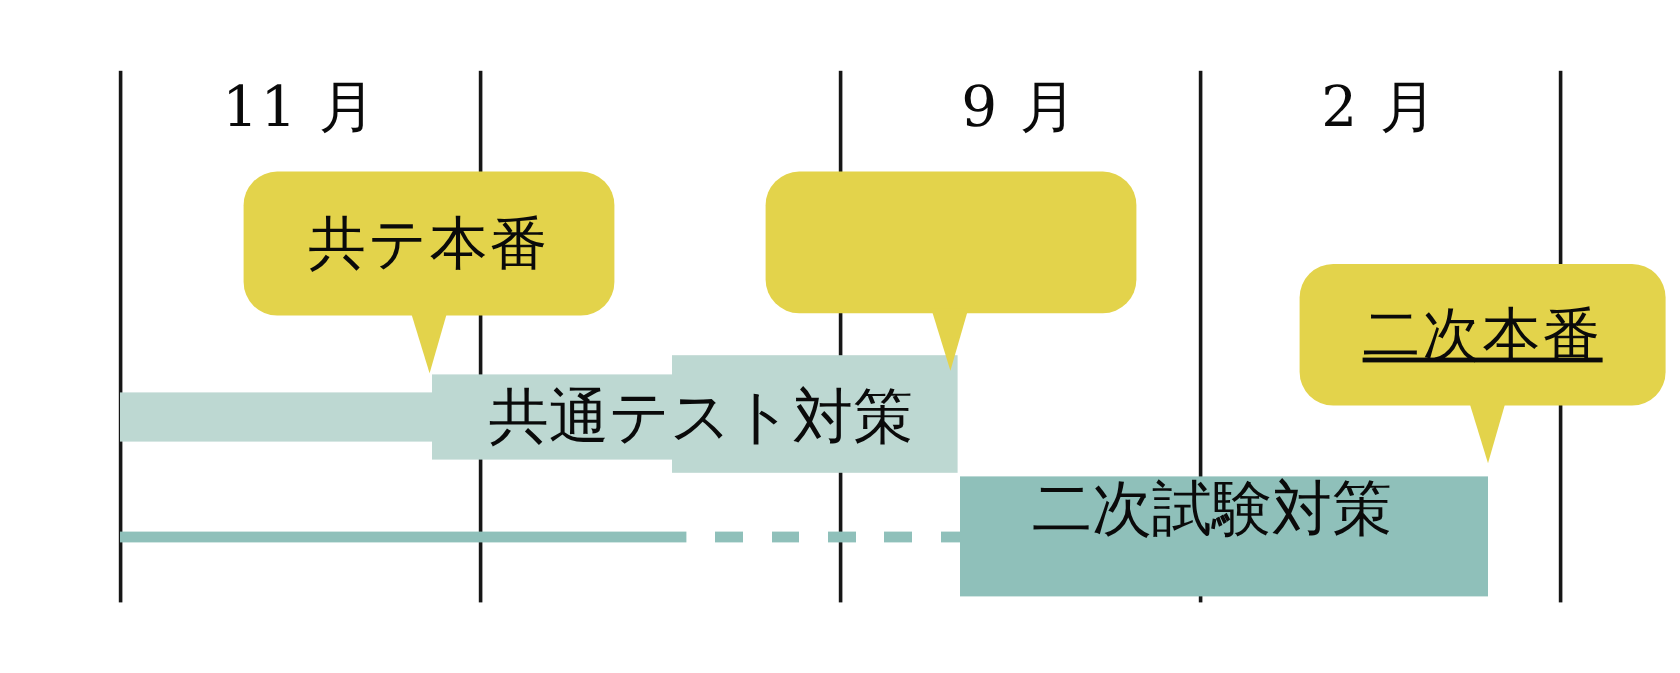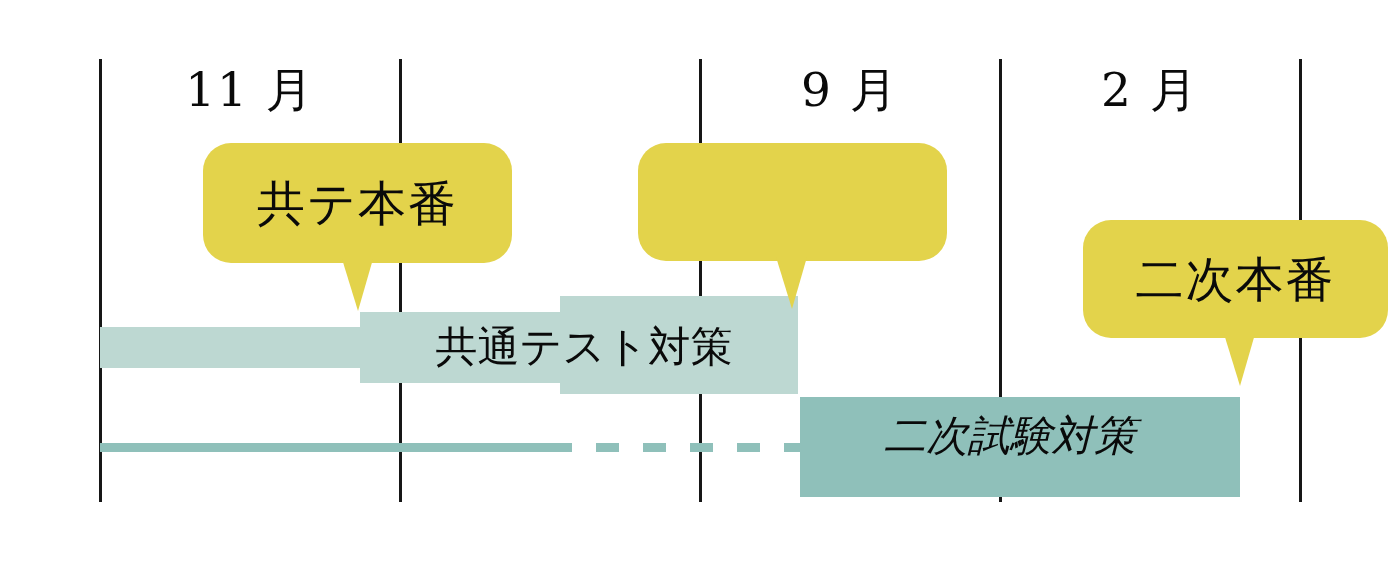--- a/index.html
+++ b/index.html
@@ -37,28 +37,28 @@
   }
   .ml-0{left:100px}.ml-1{left:400px}.ml-2{left:700px}.ml-3{left:1000px}
   
   .bar{position:absolute;z-index:3;}
   .bar.light{background:var(--light-teal);}
   .seg1{left:100px;top:327px;width:260px;height:41px;}
   .seg2{left:360px;top:312px;width:200px;height:71px;}
   .seg3{left:560px;top:296px;width:238px;height:98px;}
   .bar-label{
     position:absolute;z-index:4;color:var(--text);
-    text-align:center;font-size:42px;white-space:nowrap;
+    text-align:center;font-size:50px;white-space:nowrap;
   }
   .label-kyotsu{left:370px;top:317px;width:428px;height:60px;line-height:60px;}
   .bar-niji{
     left:800px;top:397px;width:440px;height:100px;
     background:var(--teal);
   }
-  .label-niji{left:800px;top:386px;width:420px;height:100px;line-height:100px;font-style:italic;}
+  .label-niji{left:800px;top:374px;width:420px;height:100px;line-height:100px;}
   
   .prep-line-solid{
     position:absolute;left:100px;top:443px;width:472px;height:9px;
     background:var(--teal);z-index:3;
   }
   .prep-line-dashed{
     position:absolute;left:572px;top:443px;width:228px;height:9px;z-index:3;
     background:repeating-linear-gradient(to right,
       transparent 0 24px, var(--teal) 24px 47px);
   }
@@ -72,21 +72,21 @@
   .callout .tail{
     position:absolute;width:0;height:0;z-index:5;
     border-left:16px solid transparent;
     border-right:15px solid transparent;
     border-top:52px solid var(--yellow);
   }
   .co-0{left:203px;top:143px;width:309px;height:120px;line-height:120px;}
   .co-0 .tail{left:139px;top:116px;}
   .co-1{left:638px;top:143px;width:309px;height:118px;line-height:118px;}
   .co-1 .tail{left:138px;top:114px;}
-  .co-2{left:1083px;top:220px;width:305px;height:118px;line-height:118px;}
+  .co-2{left:1083px;top:220px;width:305px;height:118px;line-height:118px;text-decoration:underline;}
   .co-2 .tail{left:141px;top:114px;}
 </style>
 </head>
 <body>
 
 <div class="canvas">
 
   <div class="gridline gl-0"></div>
   <div class="gridline gl-1"></div>
   <div class="gridline gl-2"></div>

